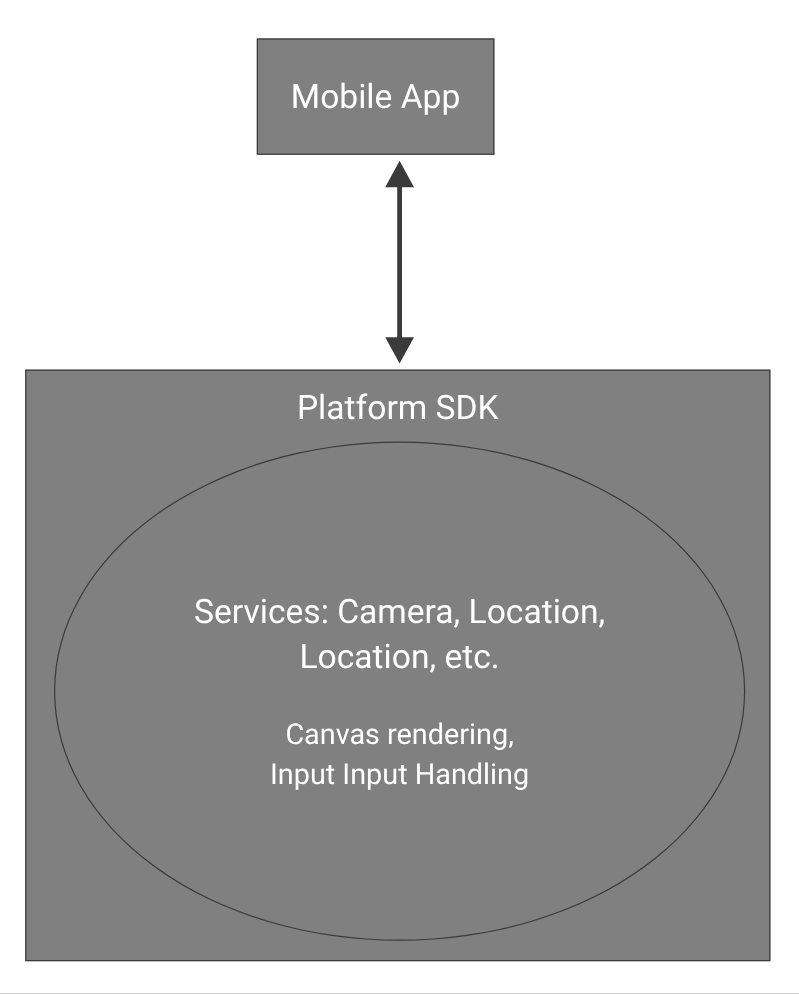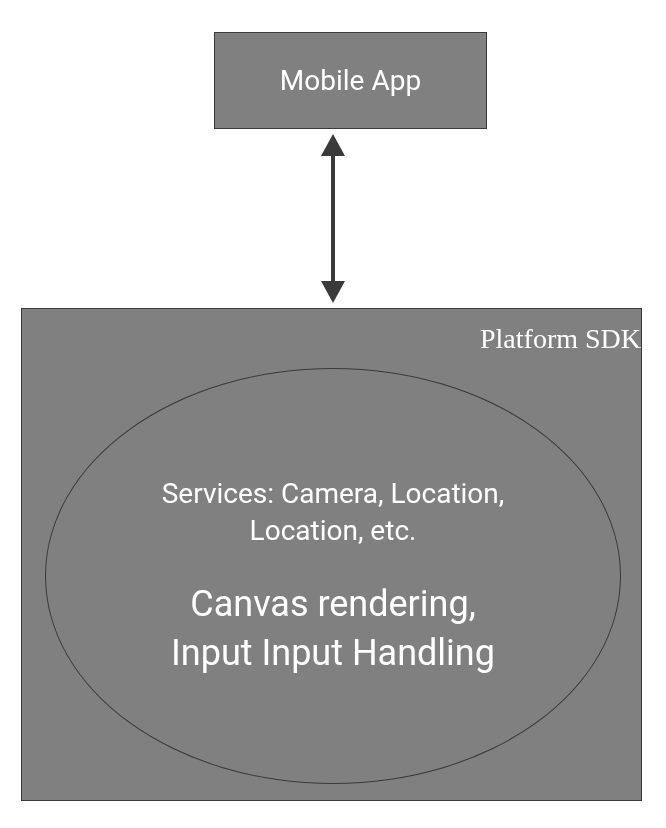--- a/index.html
+++ b/index.html
@@ -11,21 +11,21 @@
       width: 666px;
       height: 828px;
       background: white;
       font-family: -apple-system, BlinkMacSystemFont, "Segoe UI", Roboto, sans-serif;
       position: relative;
     }
     .mobile-app-box {
       position: absolute;
       left: 214px;
       top: 32px;
-      width: 273px;
+      width: 198px;
       height: 97px;
       background: #808080;
       border: 1px solid #3a3a3a;
       display: flex;
       align-items: center;
       justify-content: center;
     }
     .mobile-app-label {
       color: white;
       font-size: 28px;
@@ -73,25 +73,24 @@
       width: 621px;
       height: 493px;
       background: #808080;
       border: 1px solid #3a3a3a;
     }
     .platform-sdk-title {
       position: absolute;
       top: 14px;
       left: 0;
       right: 0;
-      text-align: right;
+      text-align: center;
       color: white;
       font-size: 28px;
       font-weight: 400;
-      font-family: Liberation Serif, serif;
     }
     .ellipse-container {
       position: absolute;
       left: 23px;
       top: 59px;
       width: 576px;
       height: 416px;
     }
     .ellipse {
       width: 100%;
@@ -107,21 +106,21 @@
     .services-text {
       color: white;
       font-size: 28px;
       font-weight: 400;
       text-align: center;
       line-height: 1.35;
       margin-bottom: 30px;
     }
     .canvas-text {
       color: white;
-      font-size: 36px;
+      font-size: 24px;
       font-weight: 400;
       text-align: center;
       line-height: 1.35;
     }
   </style>
 </head>
 <body>
 
 <div class="mobile-app-box">
   <span class="mobile-app-label">Mobile App</span>

